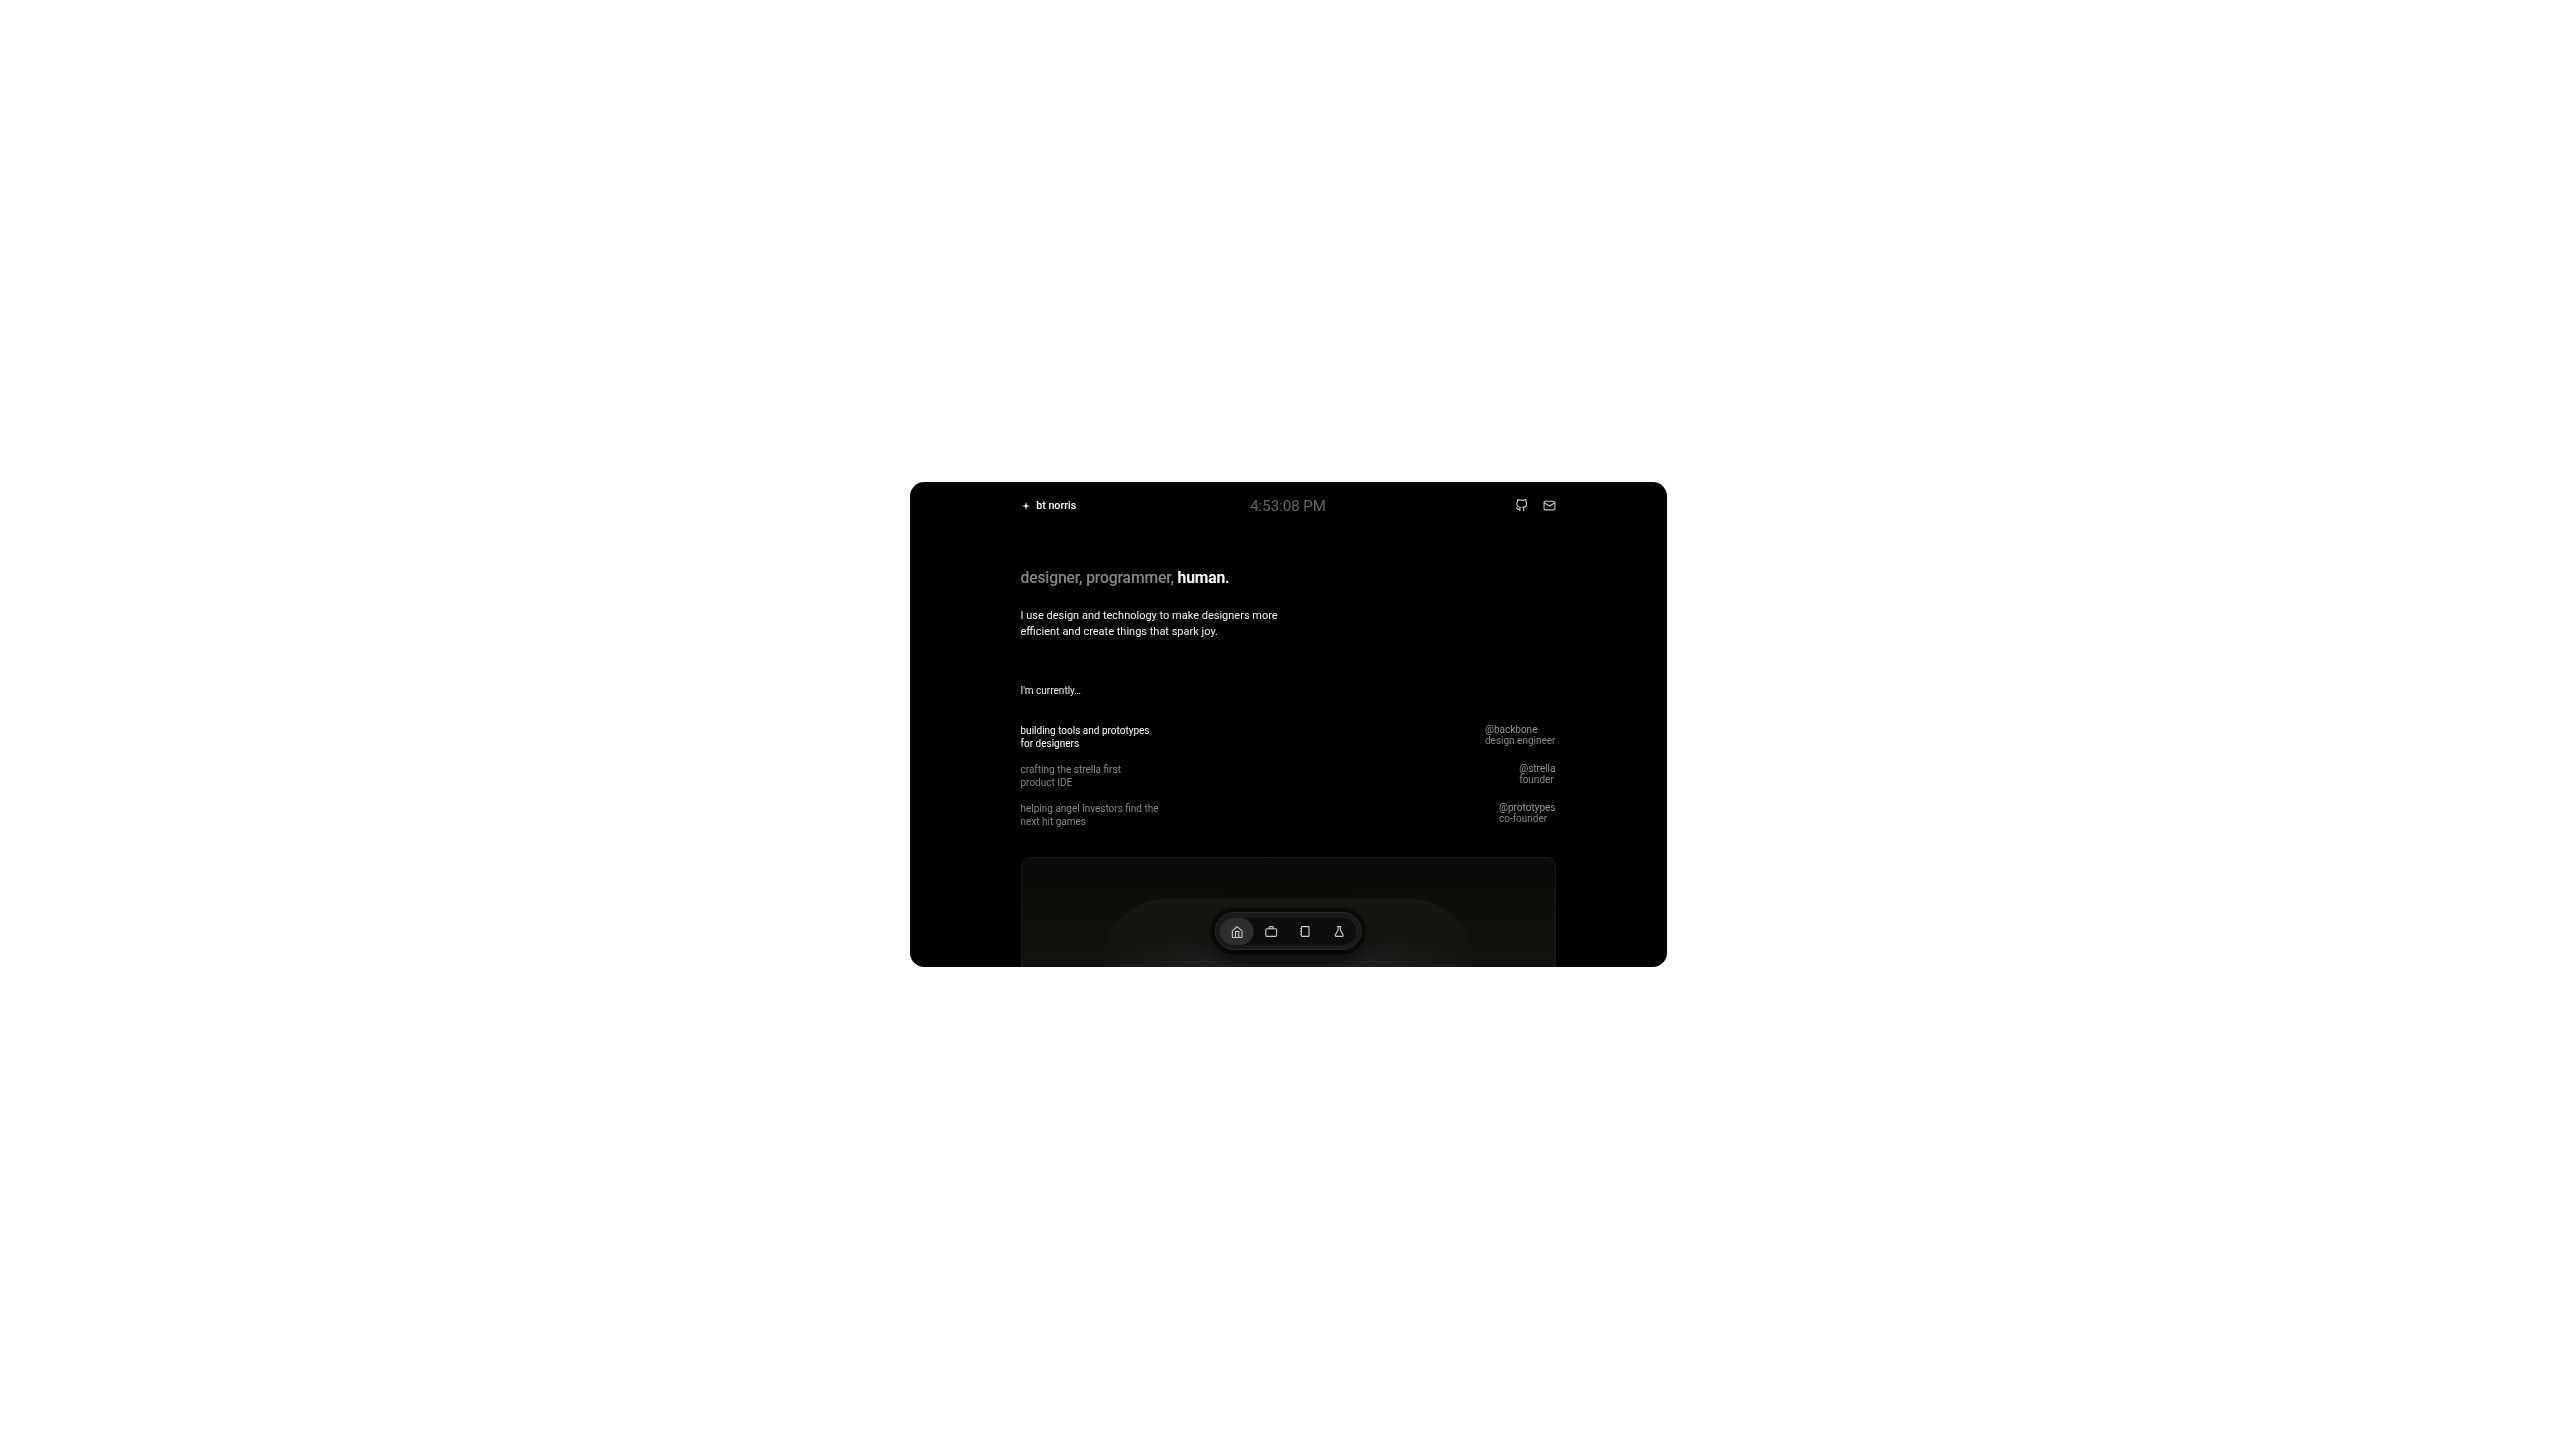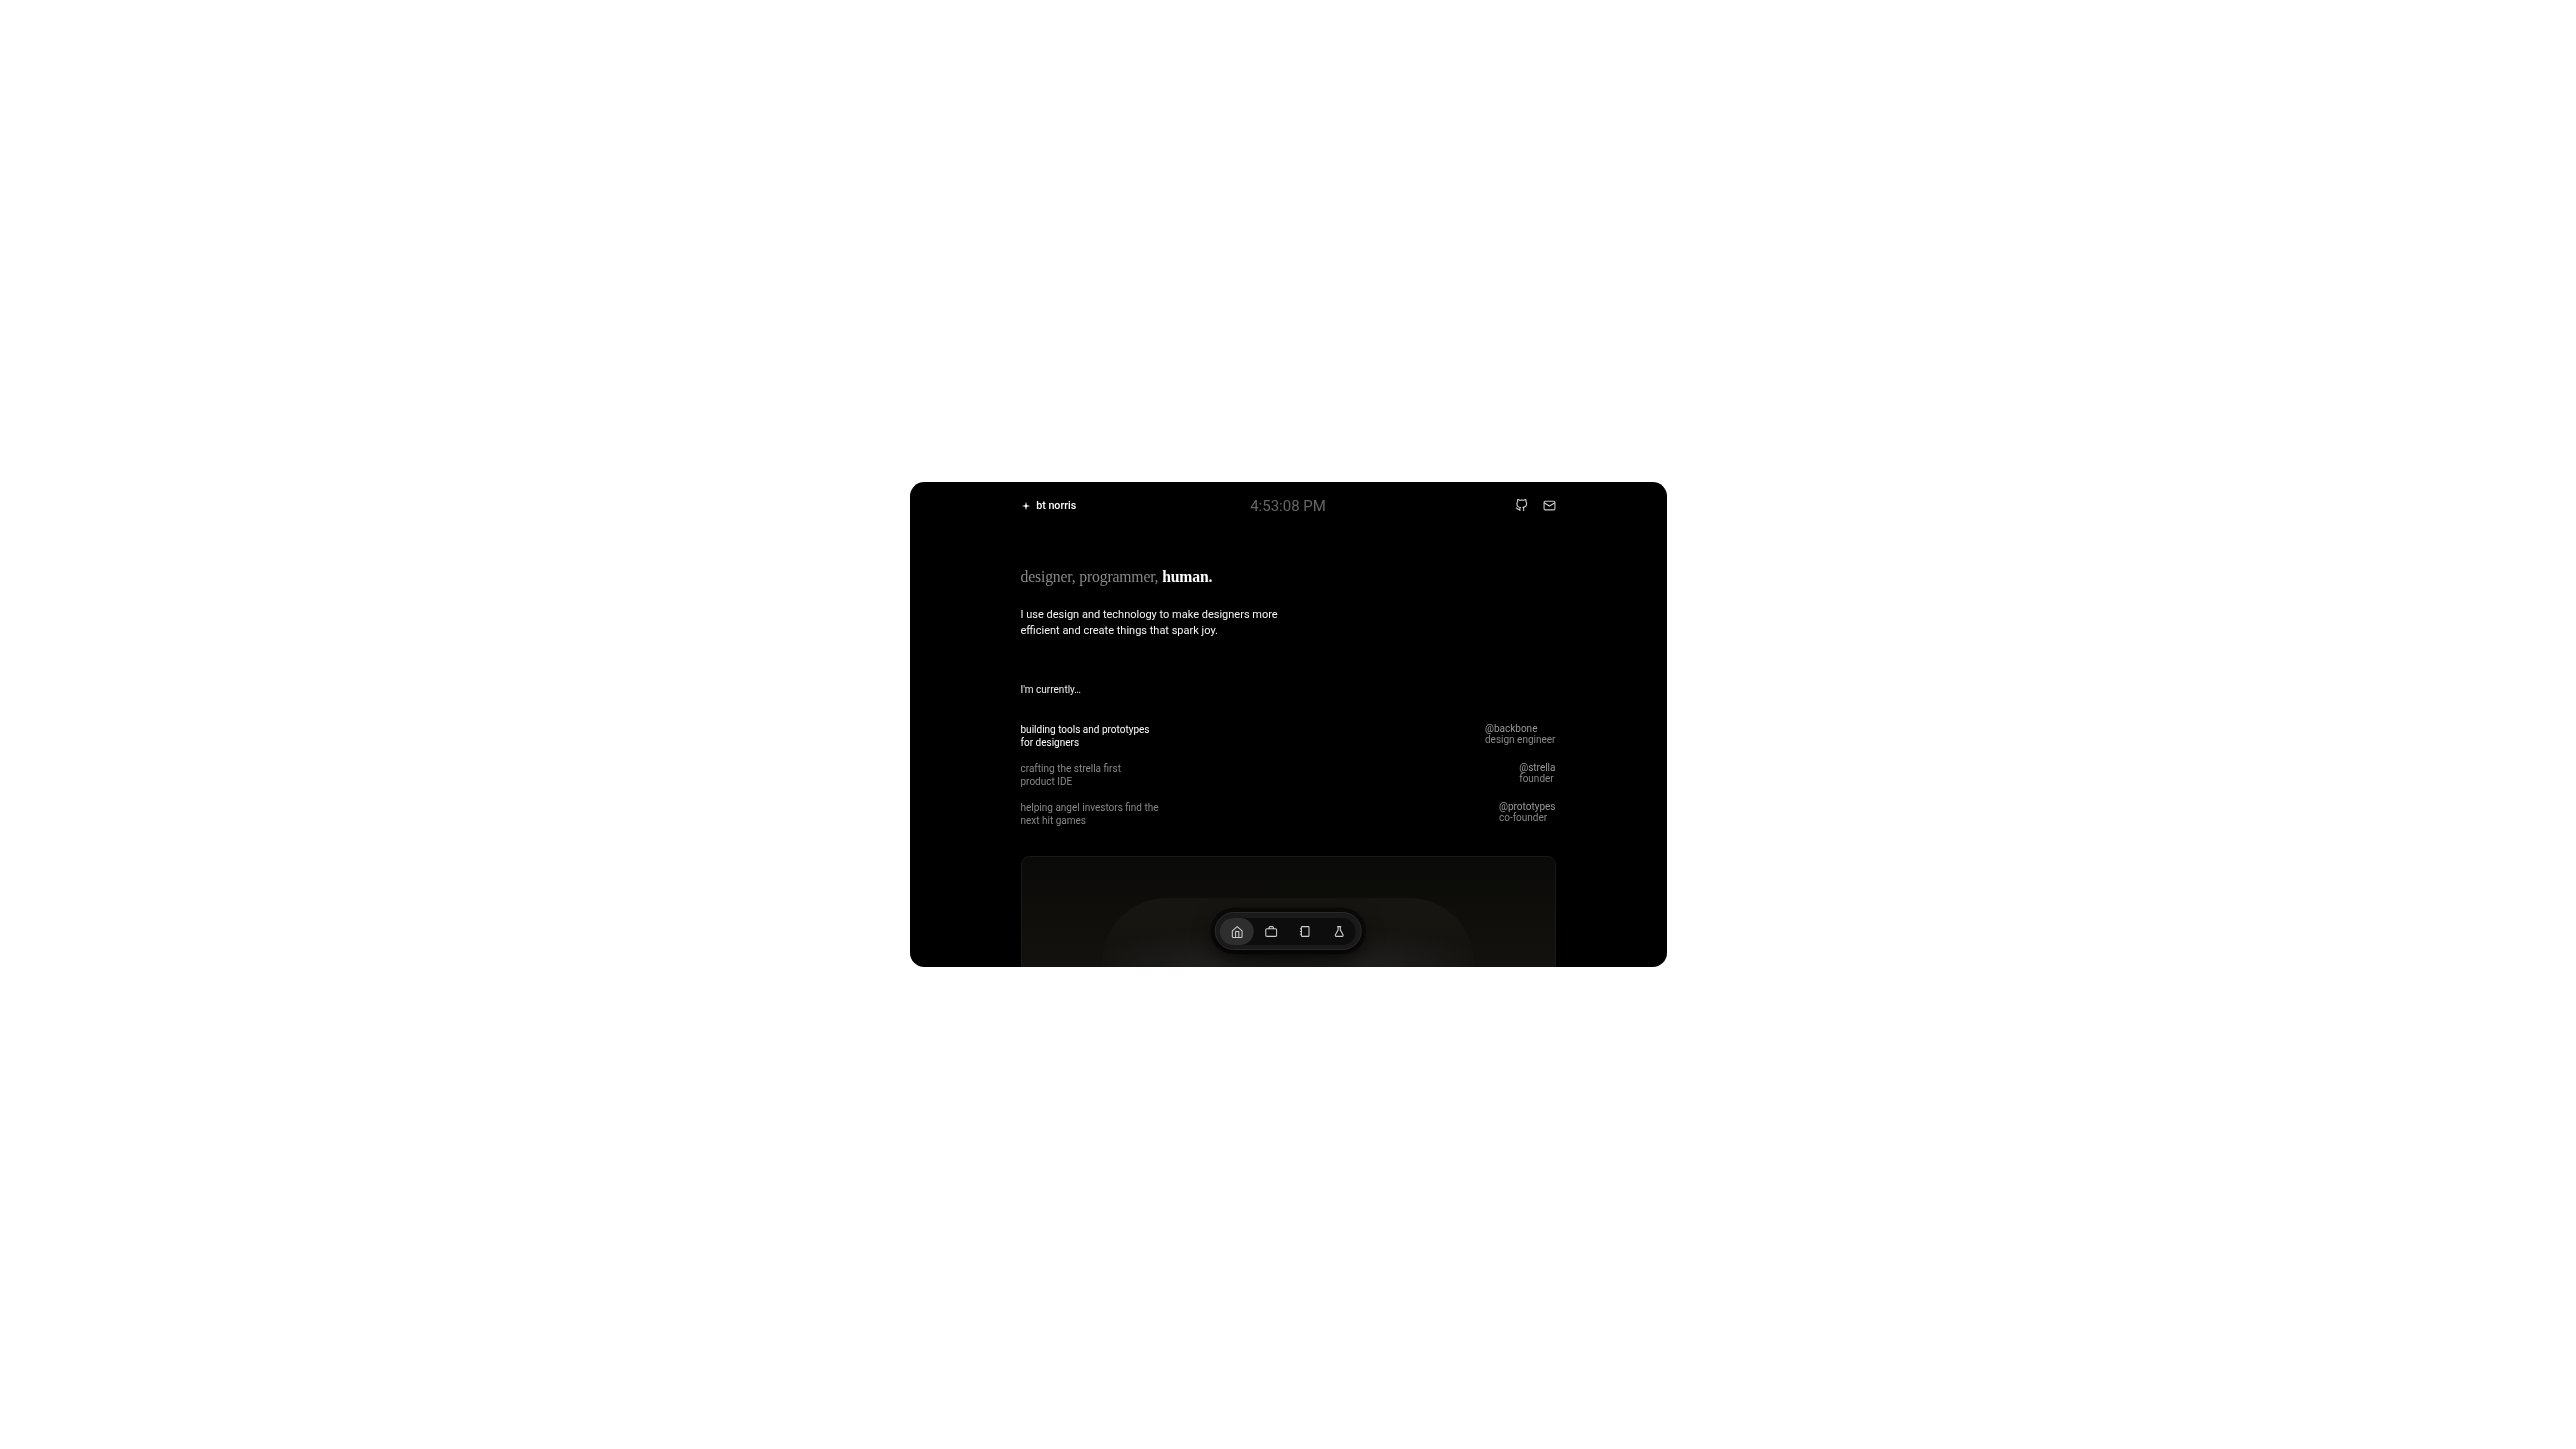--- a/index.html
+++ b/index.html
@@ -83,21 +83,20 @@
 }
 
 .main {
   padding: 56px 111px 0 111px;
 }
 
 .headline {
   font-size: 15.7px;
   font-weight: 600;
   letter-spacing: -0.01em;
-  font-family: Liberation Serif, serif;
 }
 
 .headline-muted {
   color: #888888;
   font-weight: 500;
 }
 
 .headline-bold {
   color: #ffffff;
   font-weight: 700;

